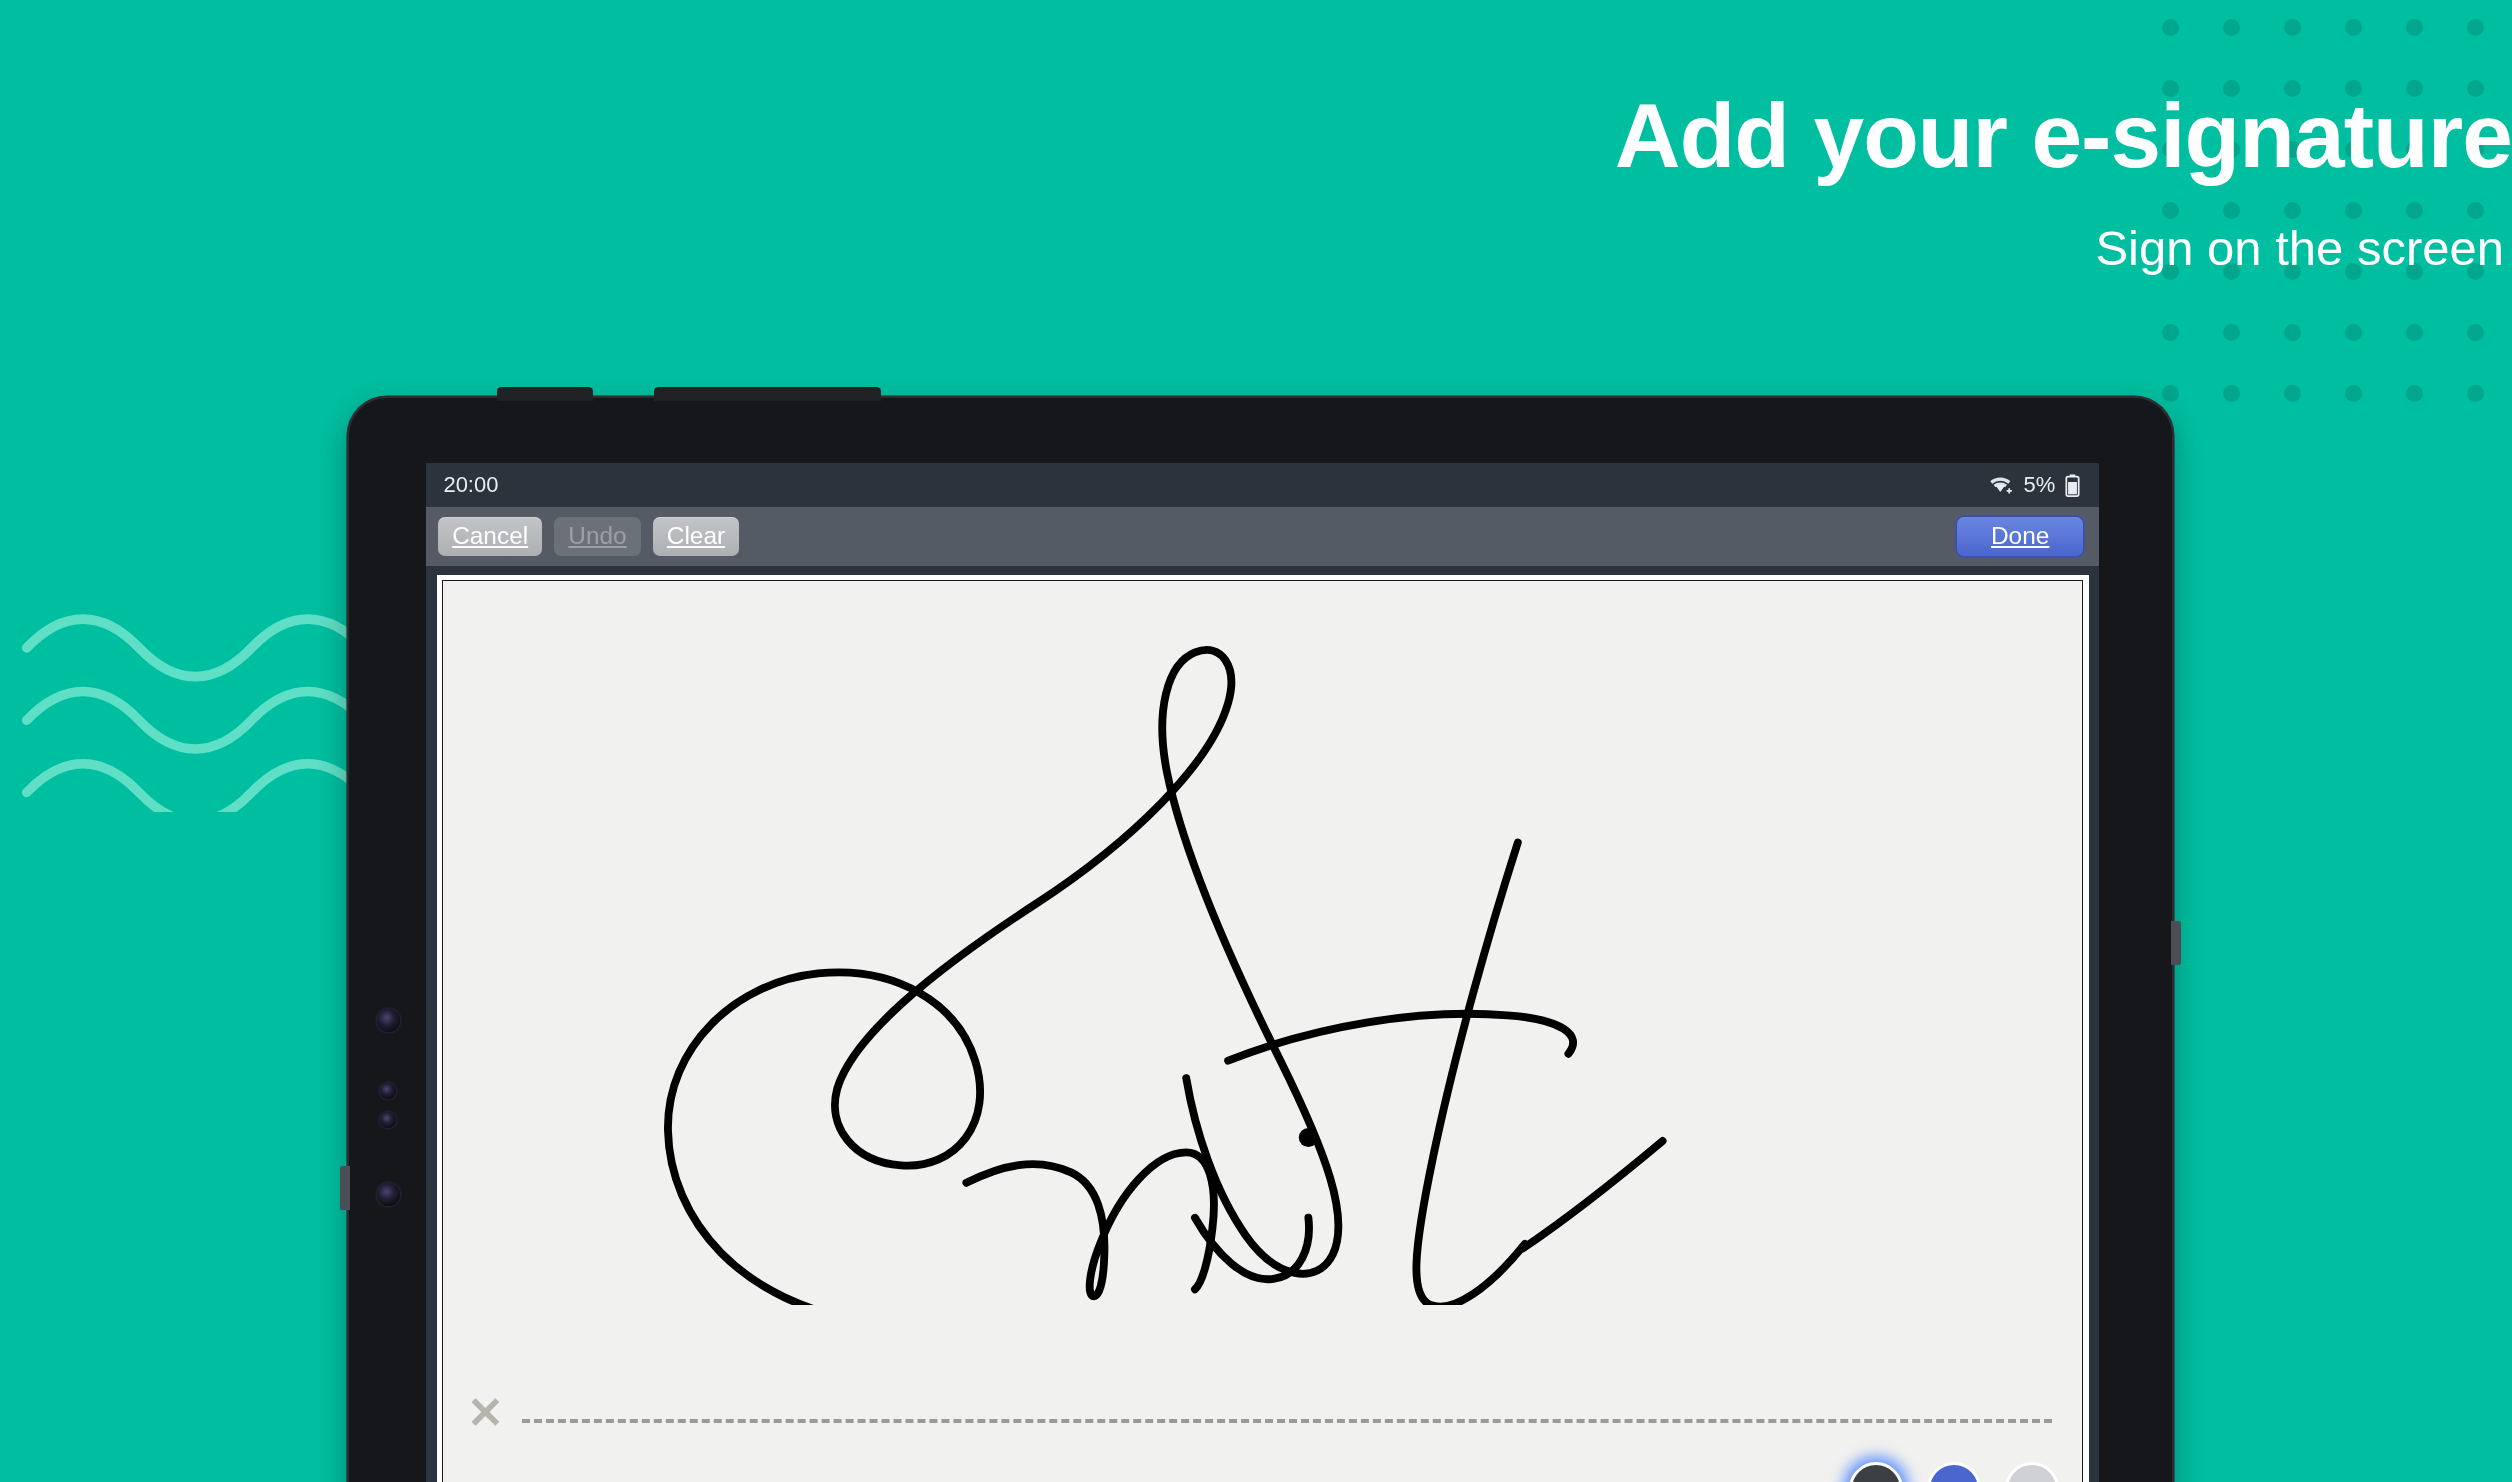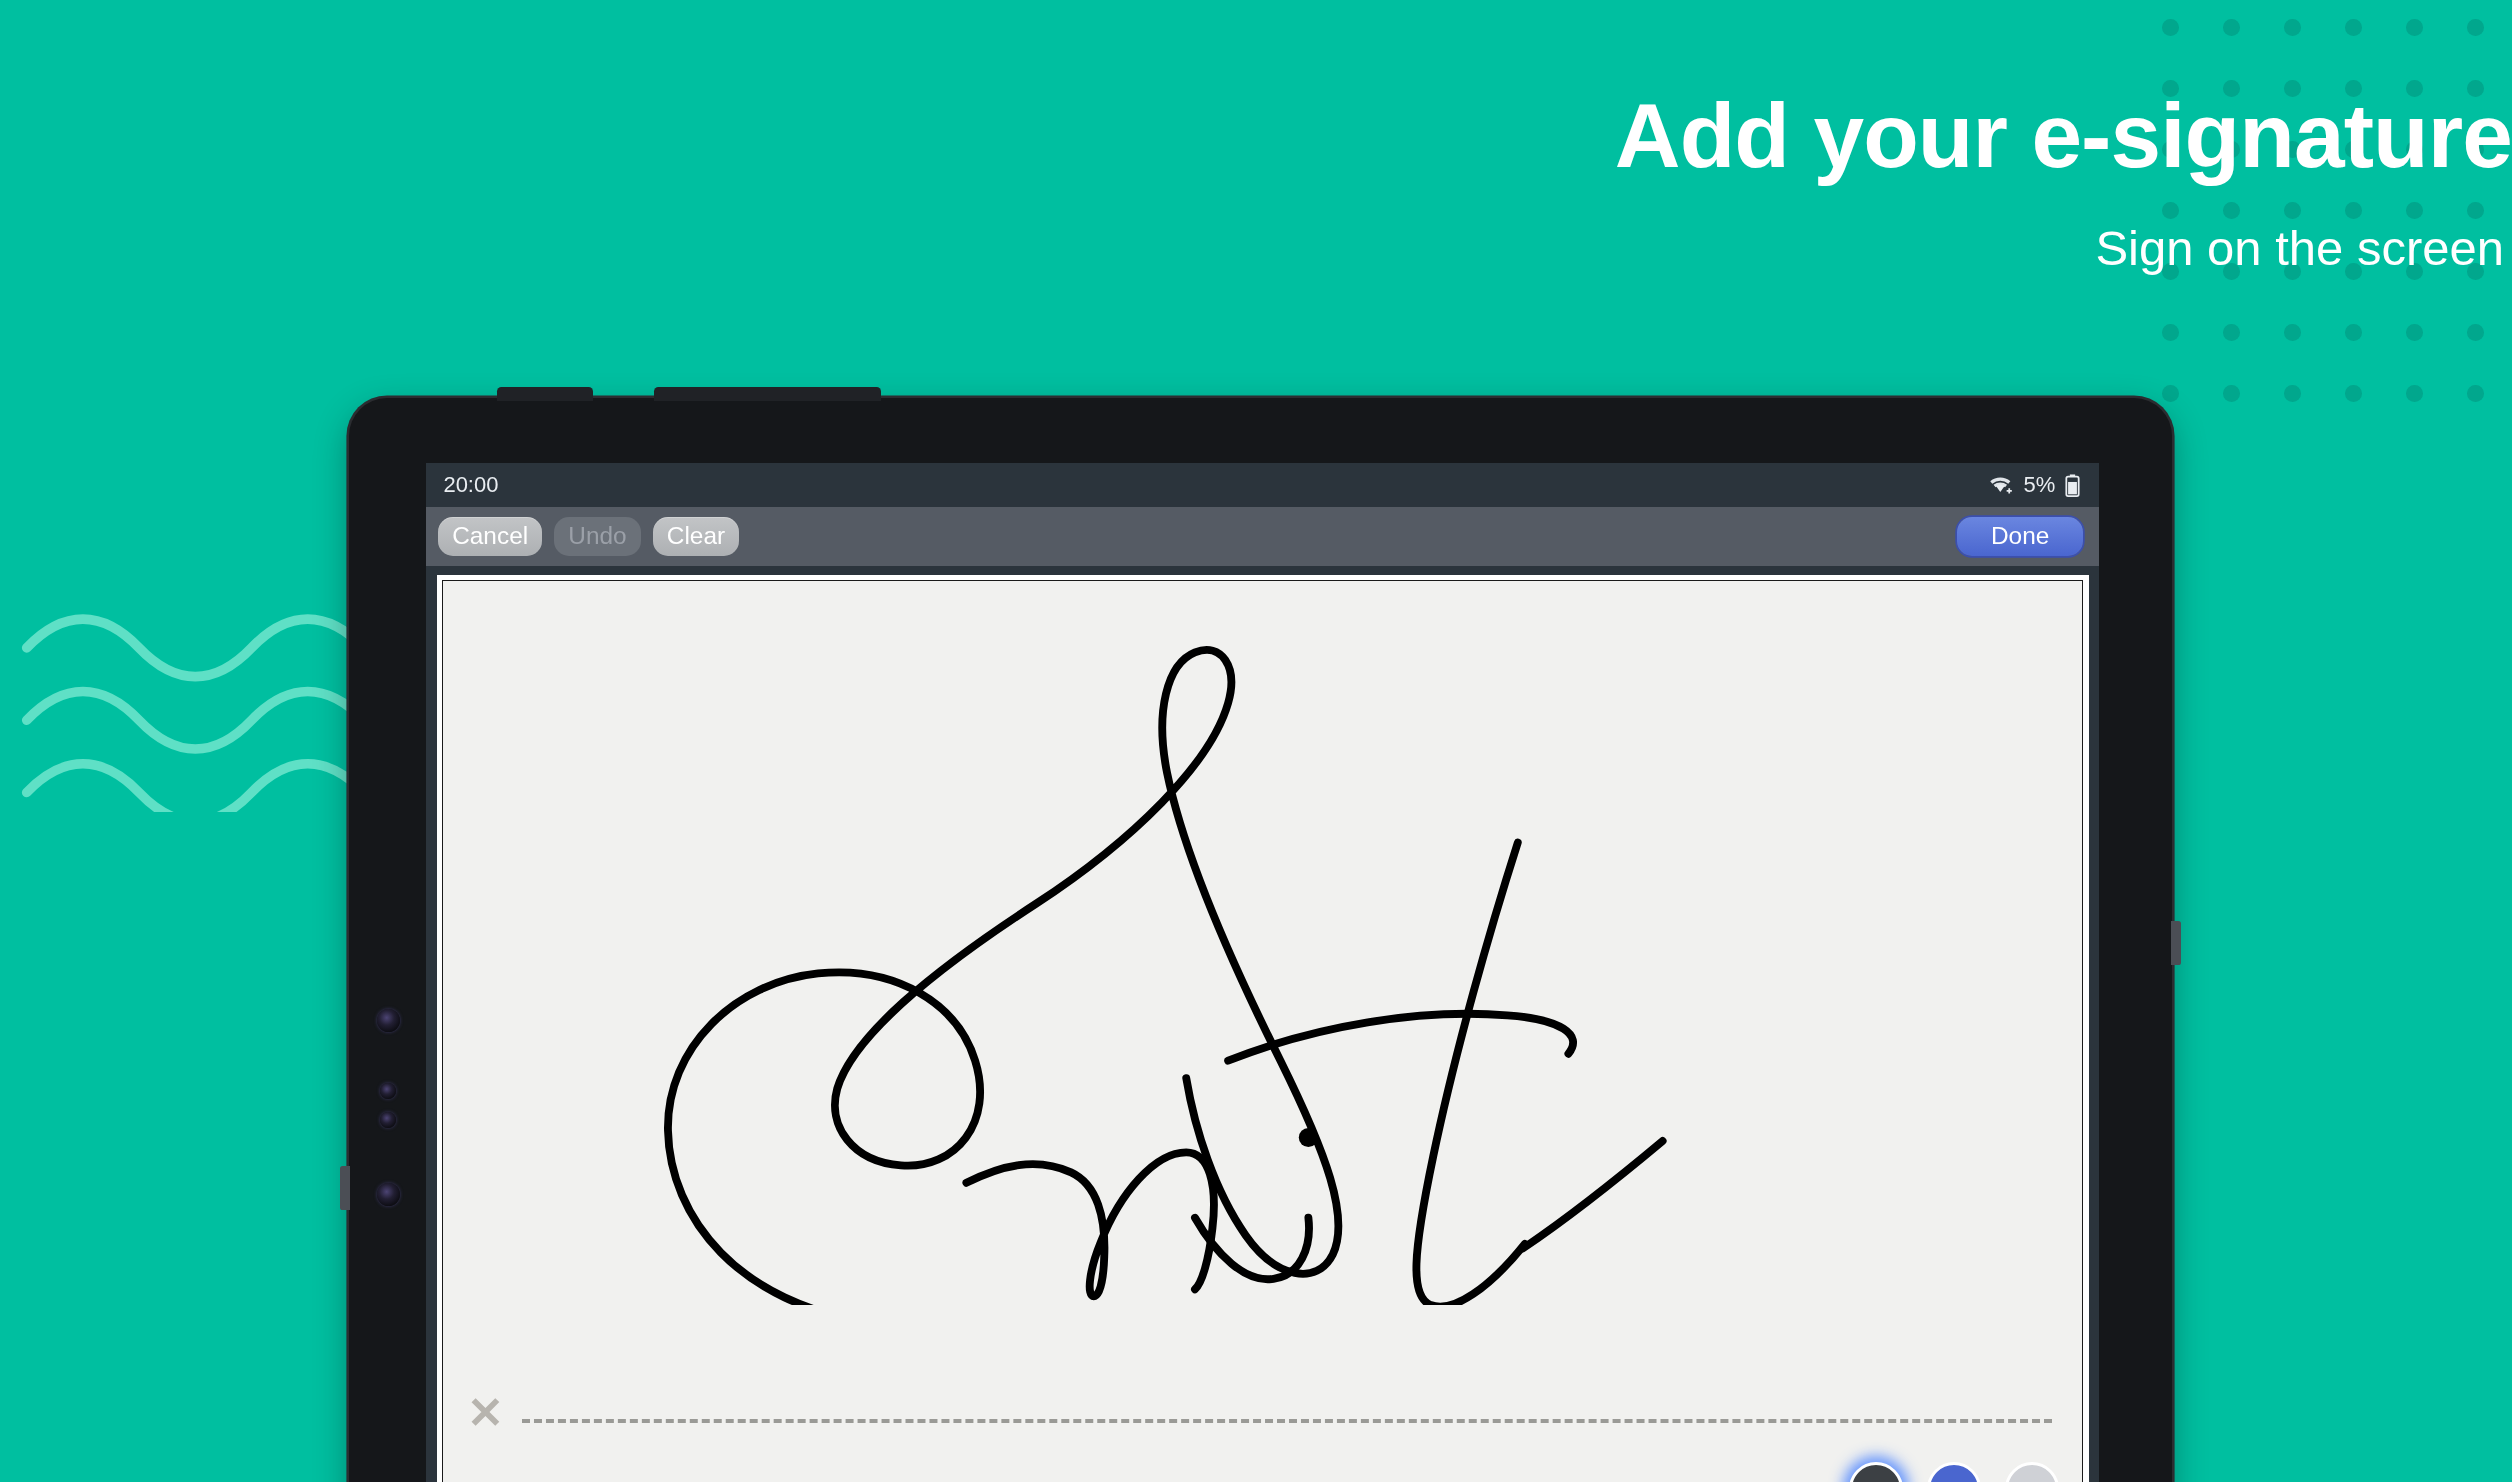--- a/index.html
+++ b/index.html
@@ -174,24 +174,25 @@
     padding: 0 15.7px 0 12.2px;
     box-sizing: border-box;
   }
   .tb-left { display: flex; align-items: center; gap: 12.2px; }
   .tb-right { margin-left: auto; }
 
   .btn {
     border: 0;
     font-size: 24.4px;
     font-family: "Liberation Sans", sans-serif;
-    border-radius: 15px;
+    border-radius: 7px;
     padding: 7px 14px;
     line-height: 1;
     cursor: pointer;
+    text-decoration: underline;
   }
   .btn-grey {
     background: linear-gradient(#c2c4c6, #adb0b3);
     color: #ffffff;
     box-shadow: 0 0.9px 0 rgba(255,255,255,0.25) inset;
   }
   .btn-disabled {
     background: #6b7179;
     color: #9ba0a8;
     cursor: default;

